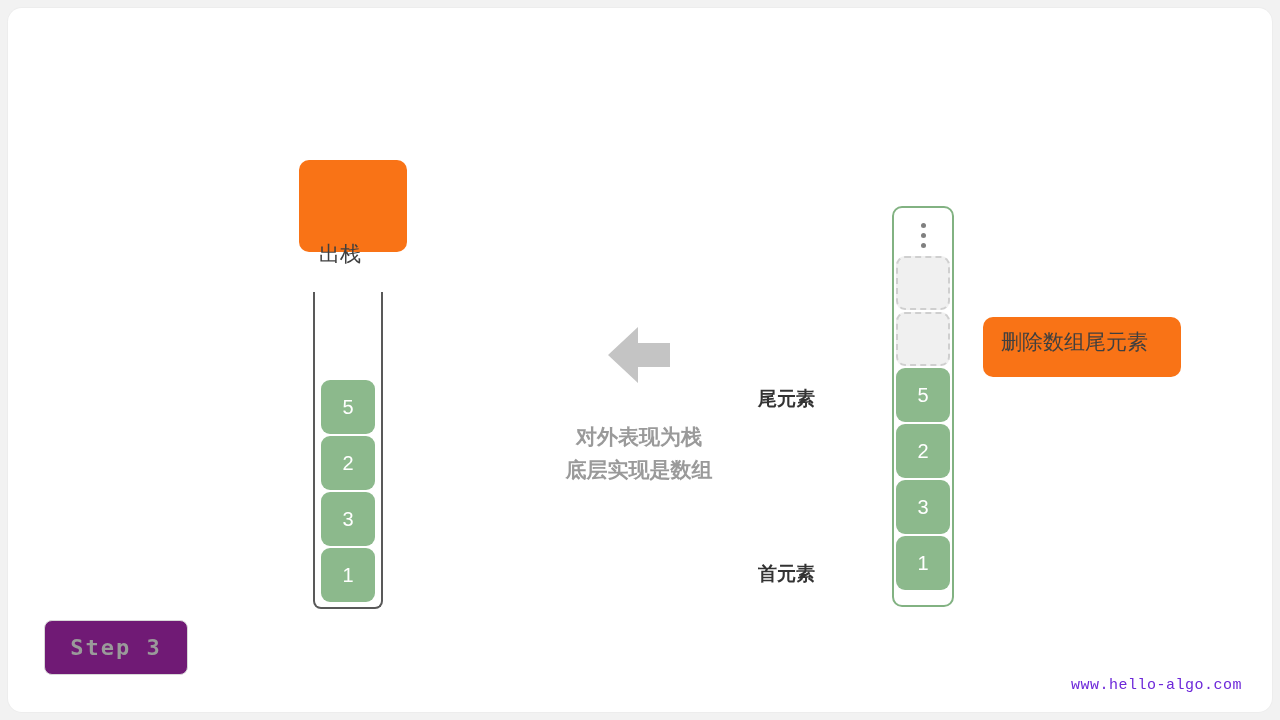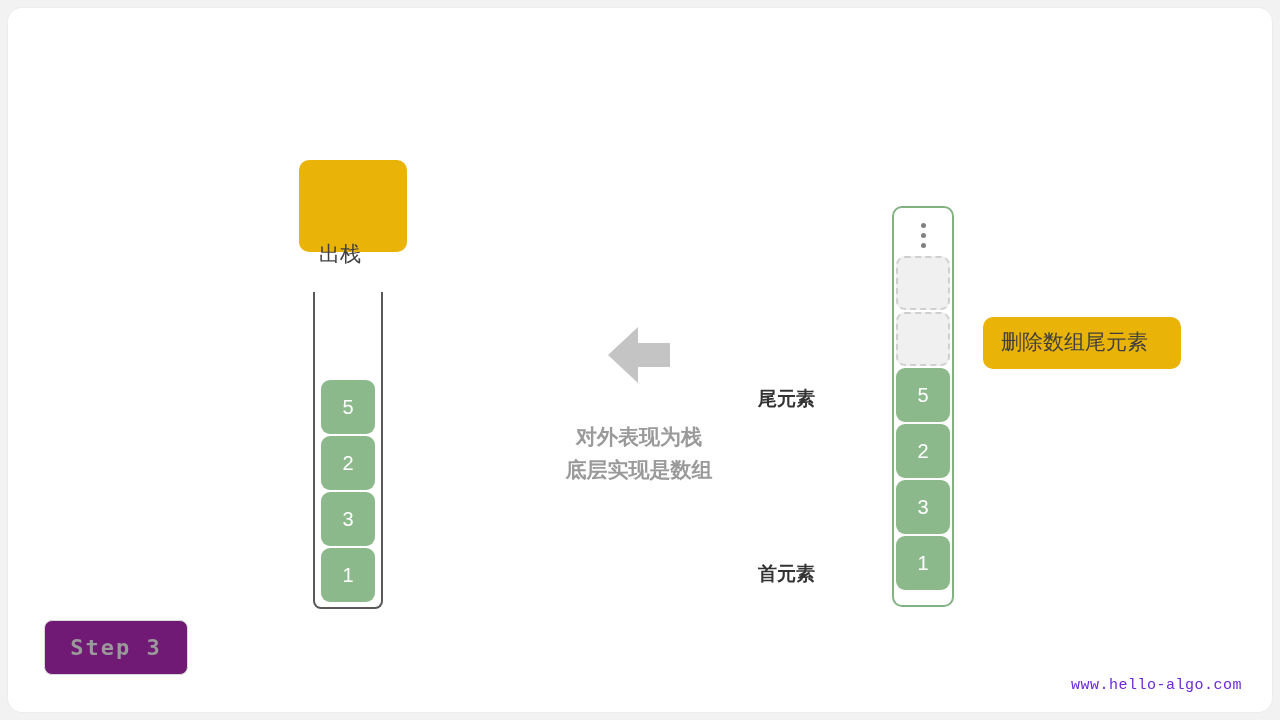--- a/index.html
+++ b/index.html
@@ -23,21 +23,21 @@
     height: 704px;
     background: #ffffff;
     border-radius: 14px;
     box-shadow: 0 0 0 1px #ededed;
     overflow: hidden;
   }
 
   
   .callout {
     position: absolute;
-    background: #eab308;
+    background: #f97316;
     border-radius: 10px;
     color: #3f3f3f;
     font-size: 21px;
     line-height: 32px;
     padding: 14px 20px;
     box-sizing: border-box;
     white-space: pre;
   }
   .callout .mono {
     font-family: "DejaVu Sans Mono", "Liberation Mono", monospace;
@@ -236,19 +236,19 @@
       <div class="cell filled">5</div>
       <div class="cell filled">2</div>
       <div class="cell filled">3</div>
       <div class="cell filled">1</div>
     </div>
   </div>
 
   <div class="side-label" style="left:750px; top:378px;">尾元素</div>
   <div class="side-label" style="left:750px; top:553px;font-family:Liberation Mono, monospace;">首元素</div>
 
-  <div class="callout" id="action-callout" style="left:975px; top:309px; width:198px; height:52px; line-height:24px; padding:13px 18px;">删除数组尾元素</div>
+  <div class="callout" id="action-callout" style="left:975px; top:309px; width:198px; height:60px; line-height:24px; padding:13px 18px;">删除数组尾元素</div>
 
   <div id="step-badge">Step 3</div>
 
   <div id="watermark">www.hello-algo.com</div>
 
 </div>
 
 </body></html>

